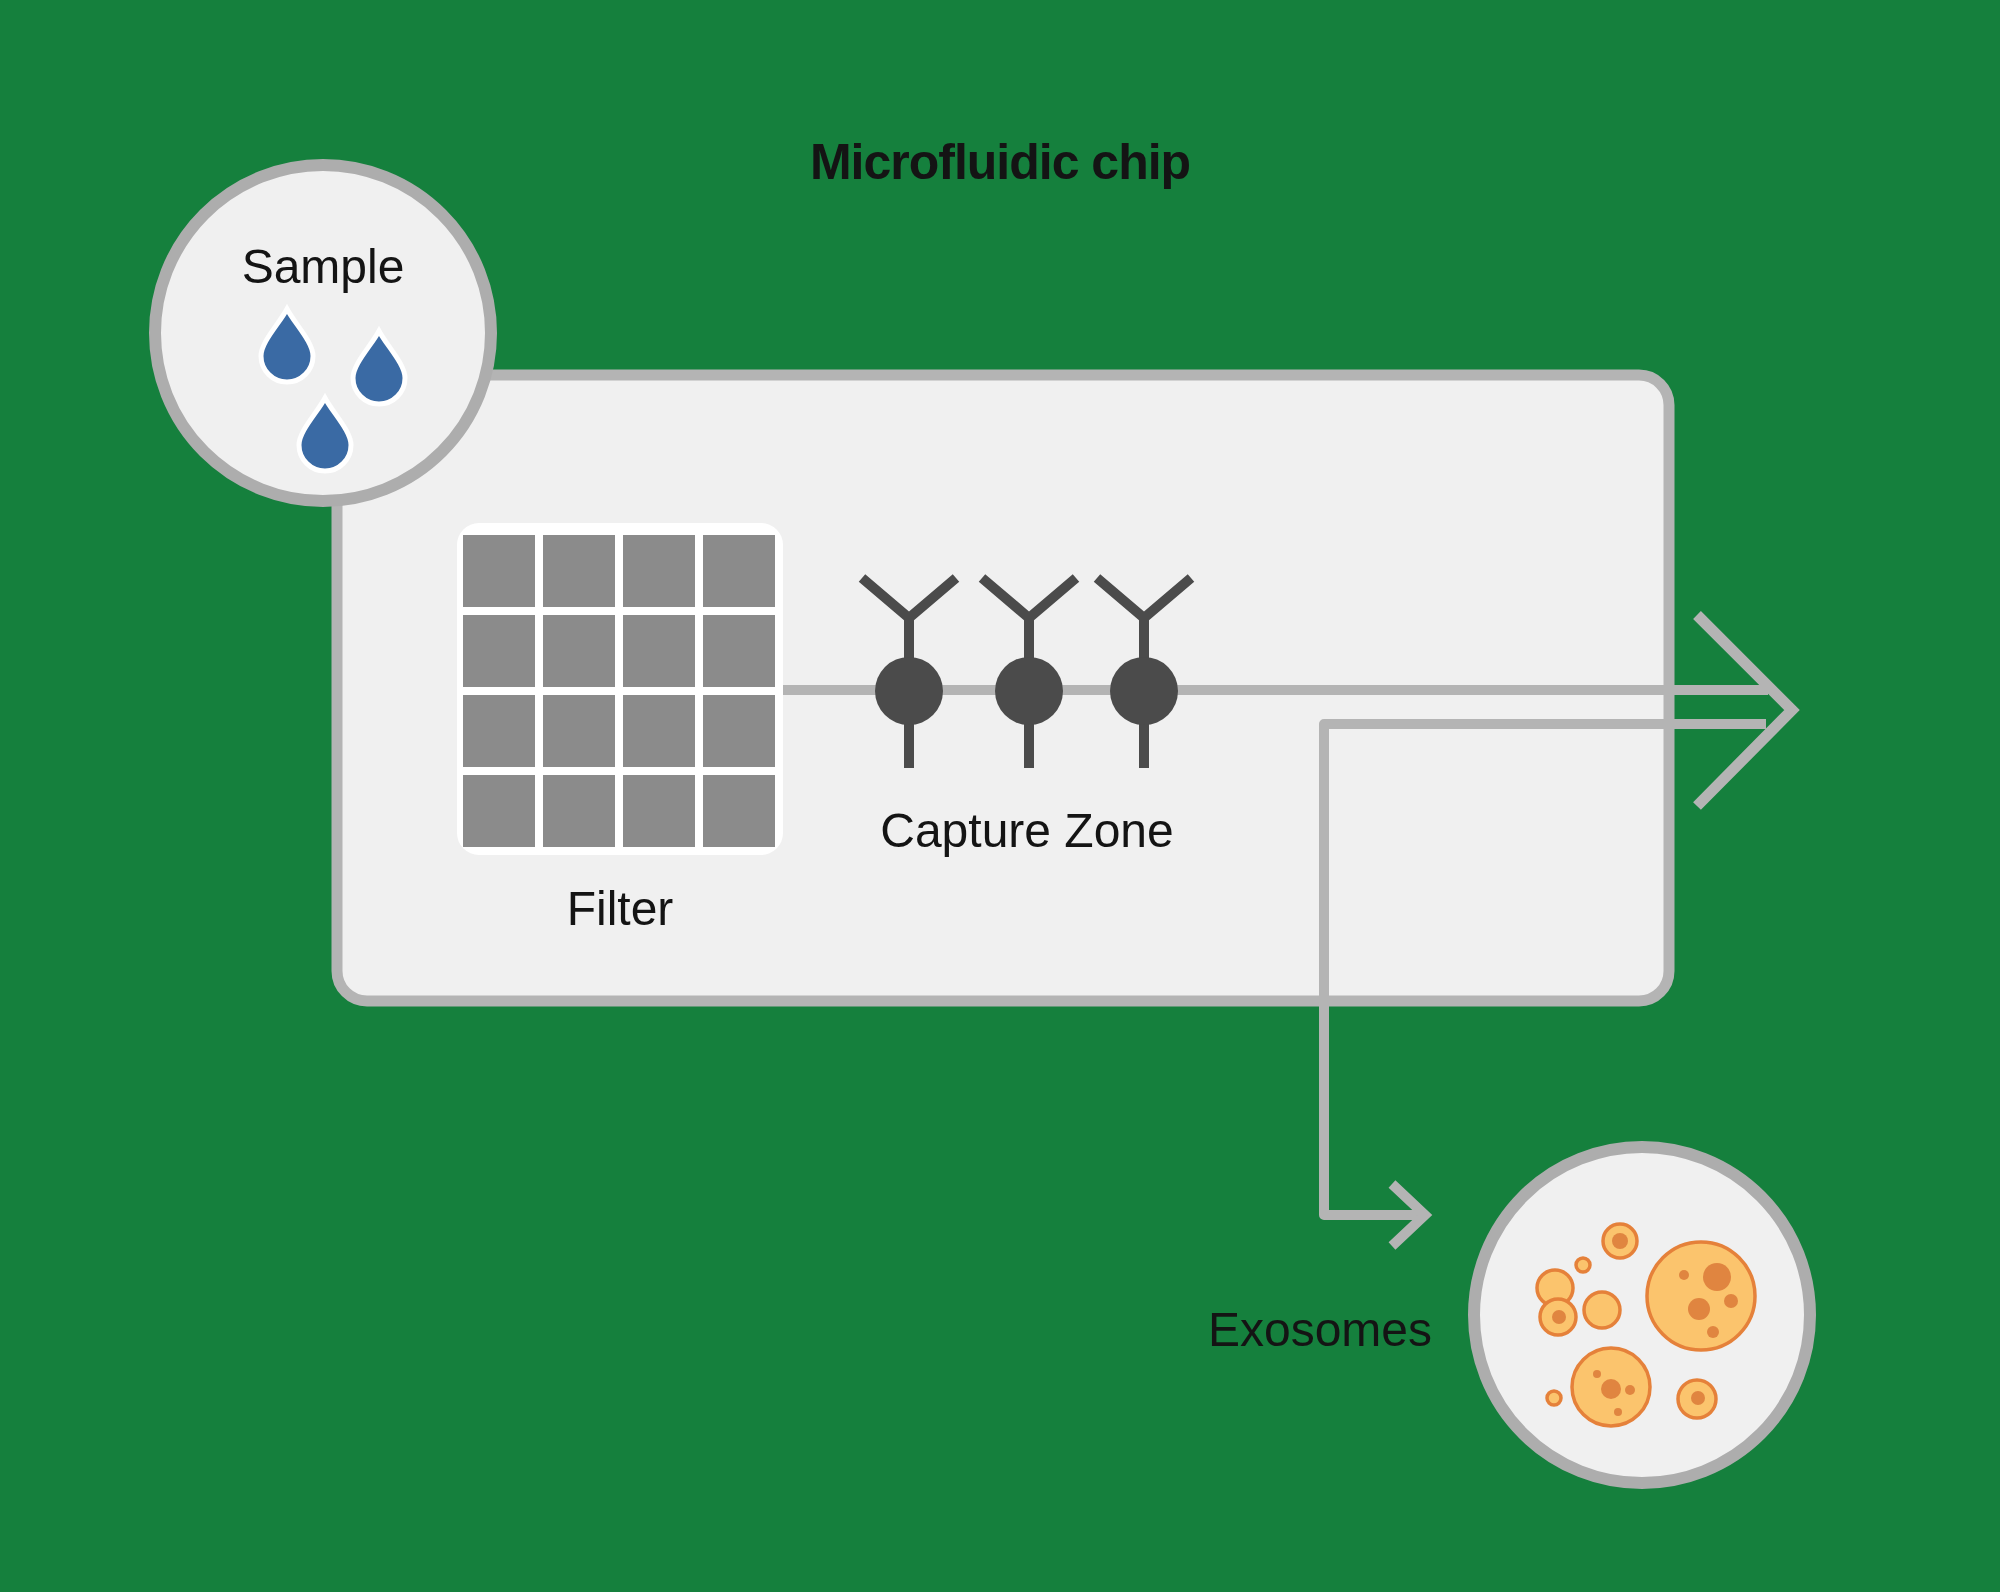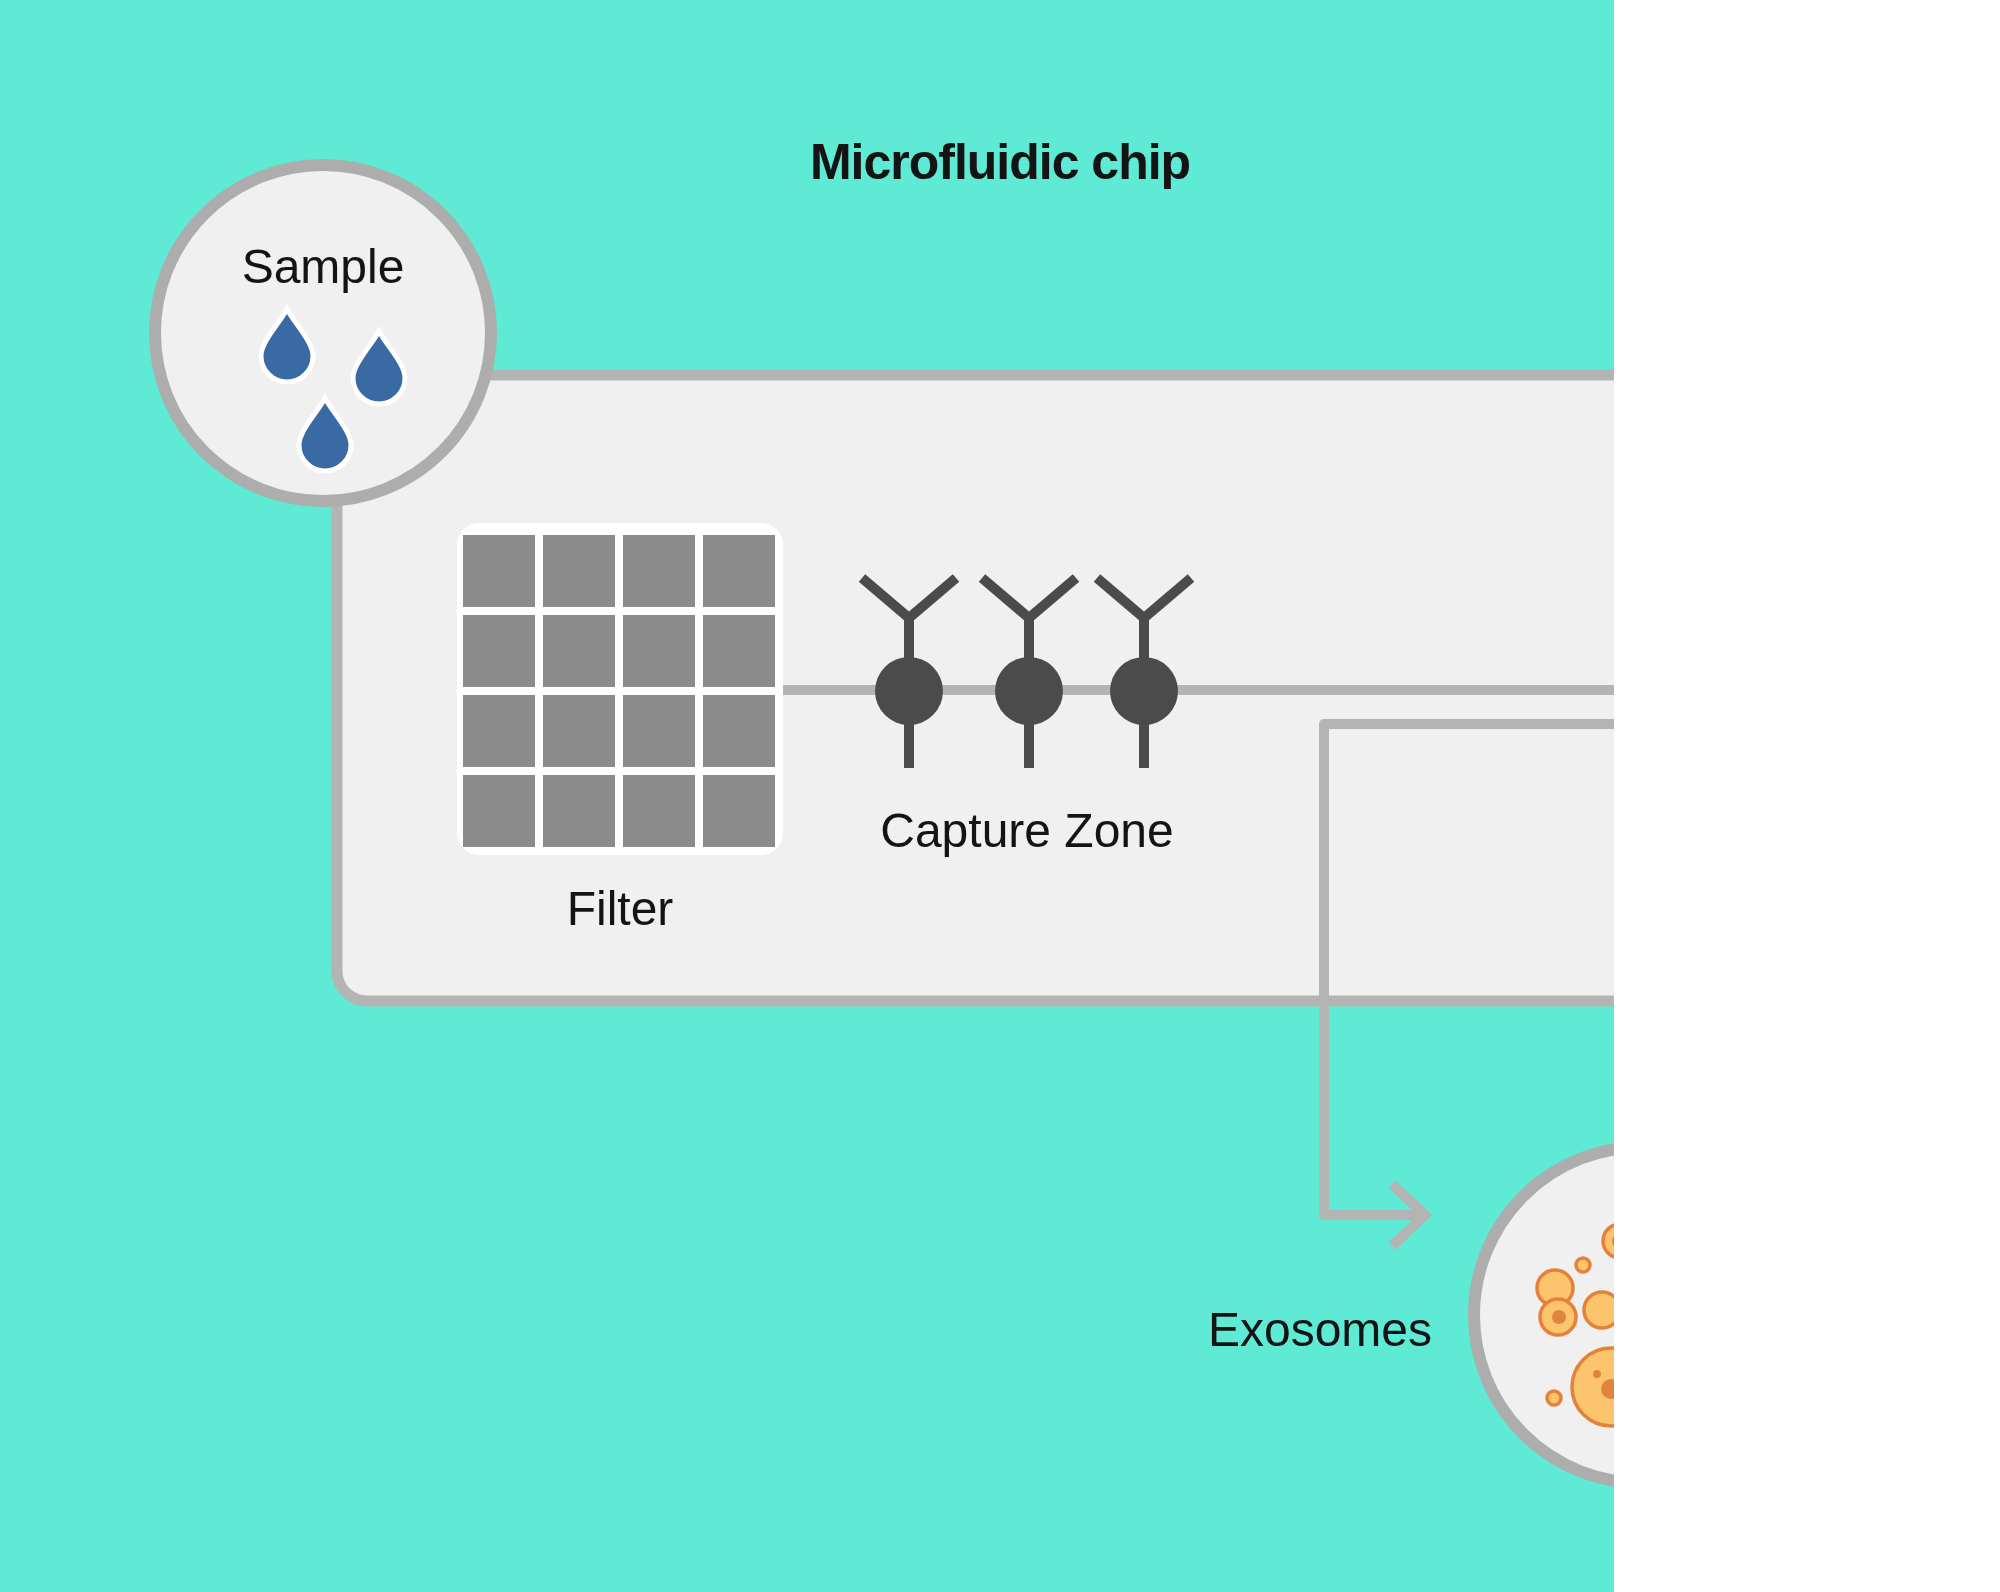--- a/index.html
+++ b/index.html
@@ -1,20 +1,20 @@
 <!DOCTYPE html>
 <html style="--c-line: #b4b4b4; --c-chip_fill: #f0f0f0; --c-node_fill: #f0f0f0; --c-node_border: #adadad; --c-filter_cell: #8b8b8b; --c-antibody: #4b4b4b; --c-droplet: #3a6aa4; --c-vesicle_fill: #fbc46d; --c-vesicle_stroke: #e5813a; --c-vesicle_dot: #e08540; --c-text: #141414;"><head>
 <meta charset="utf-8">
 <style>
   html, body { margin: 0; padding: 0; background: #ffffff; }
   .stage {
     position: relative;
-    width: 1614px;
+    width: 2000px;
     height: 1592px;
-    background: #5eead4;
+    background: #15803d;
     font-family: "Liberation Sans", sans-serif;
     overflow: hidden;
     text-align: right;
   }
   svg { display: block; }
 
   .title {
     font-family: "Liberation Sans", sans-serif;
     font-size: 50px;
     font-weight: 700;

